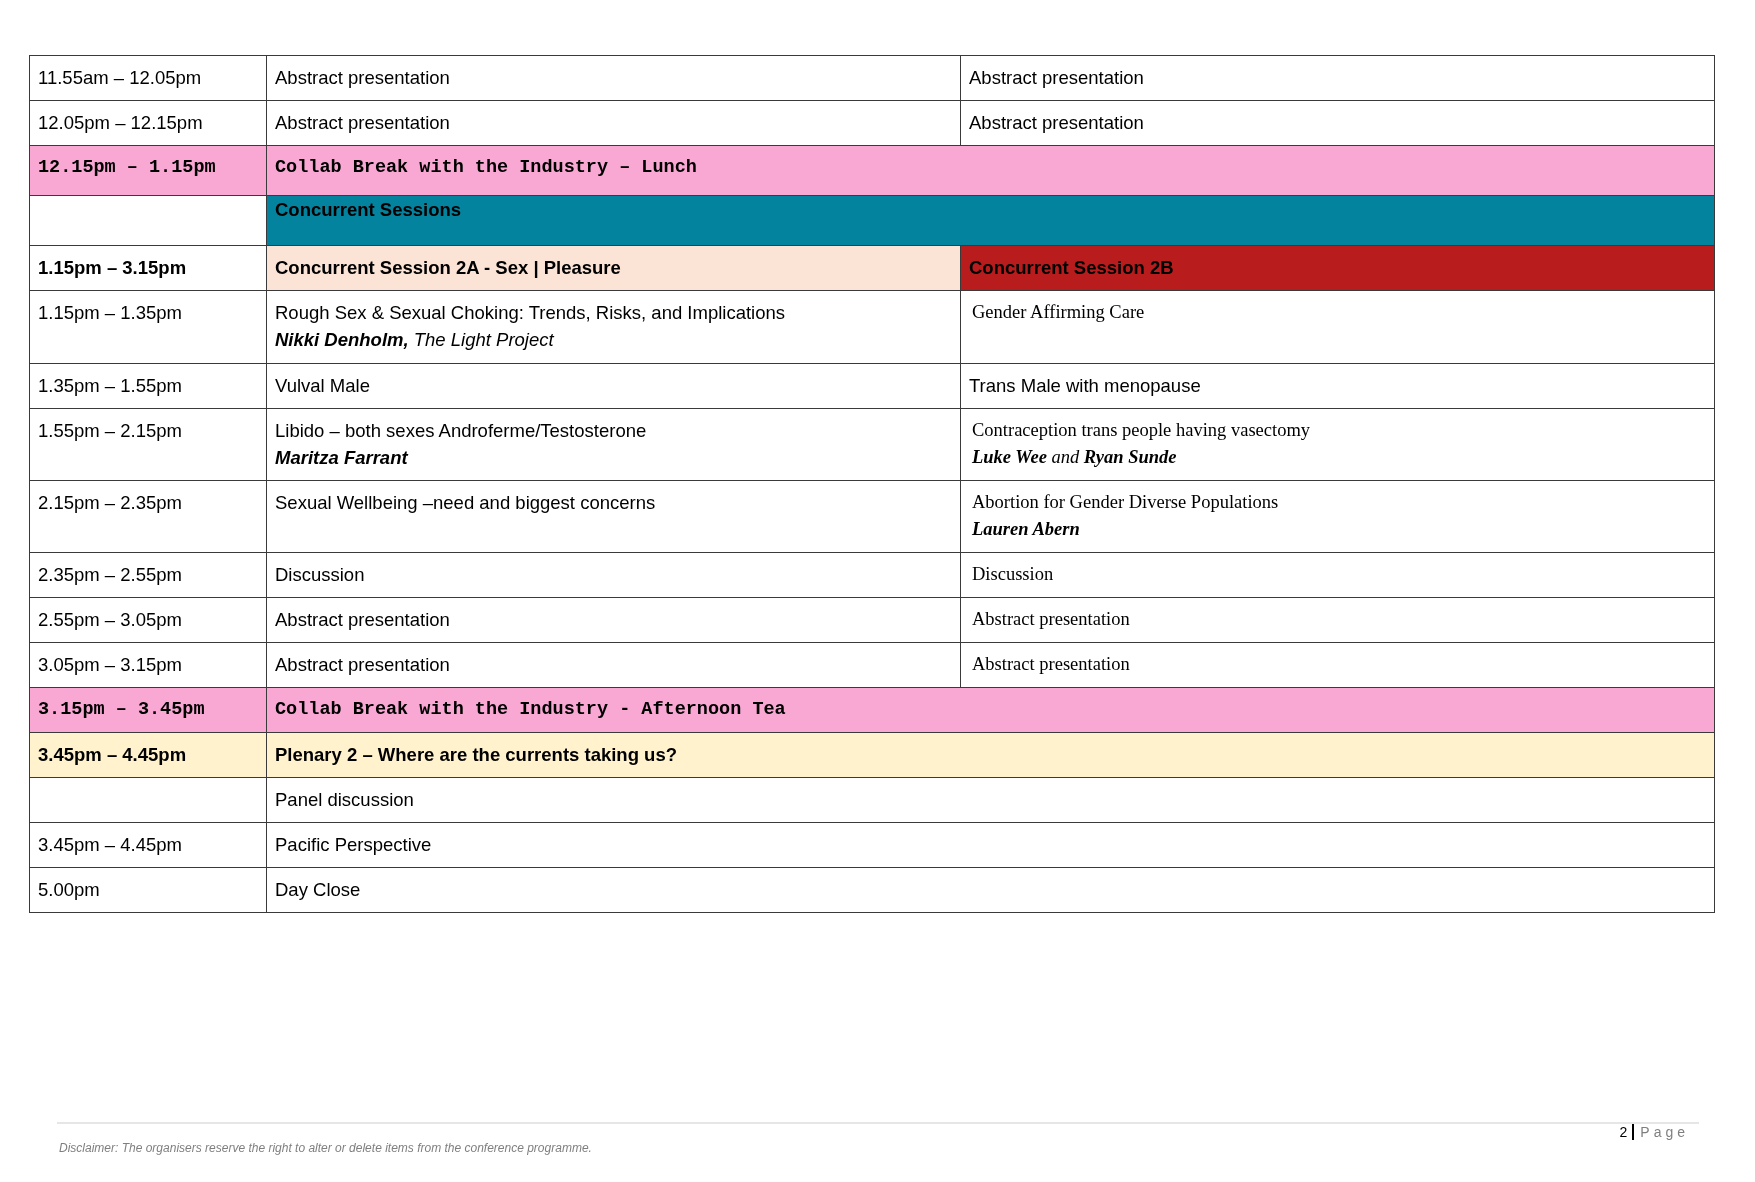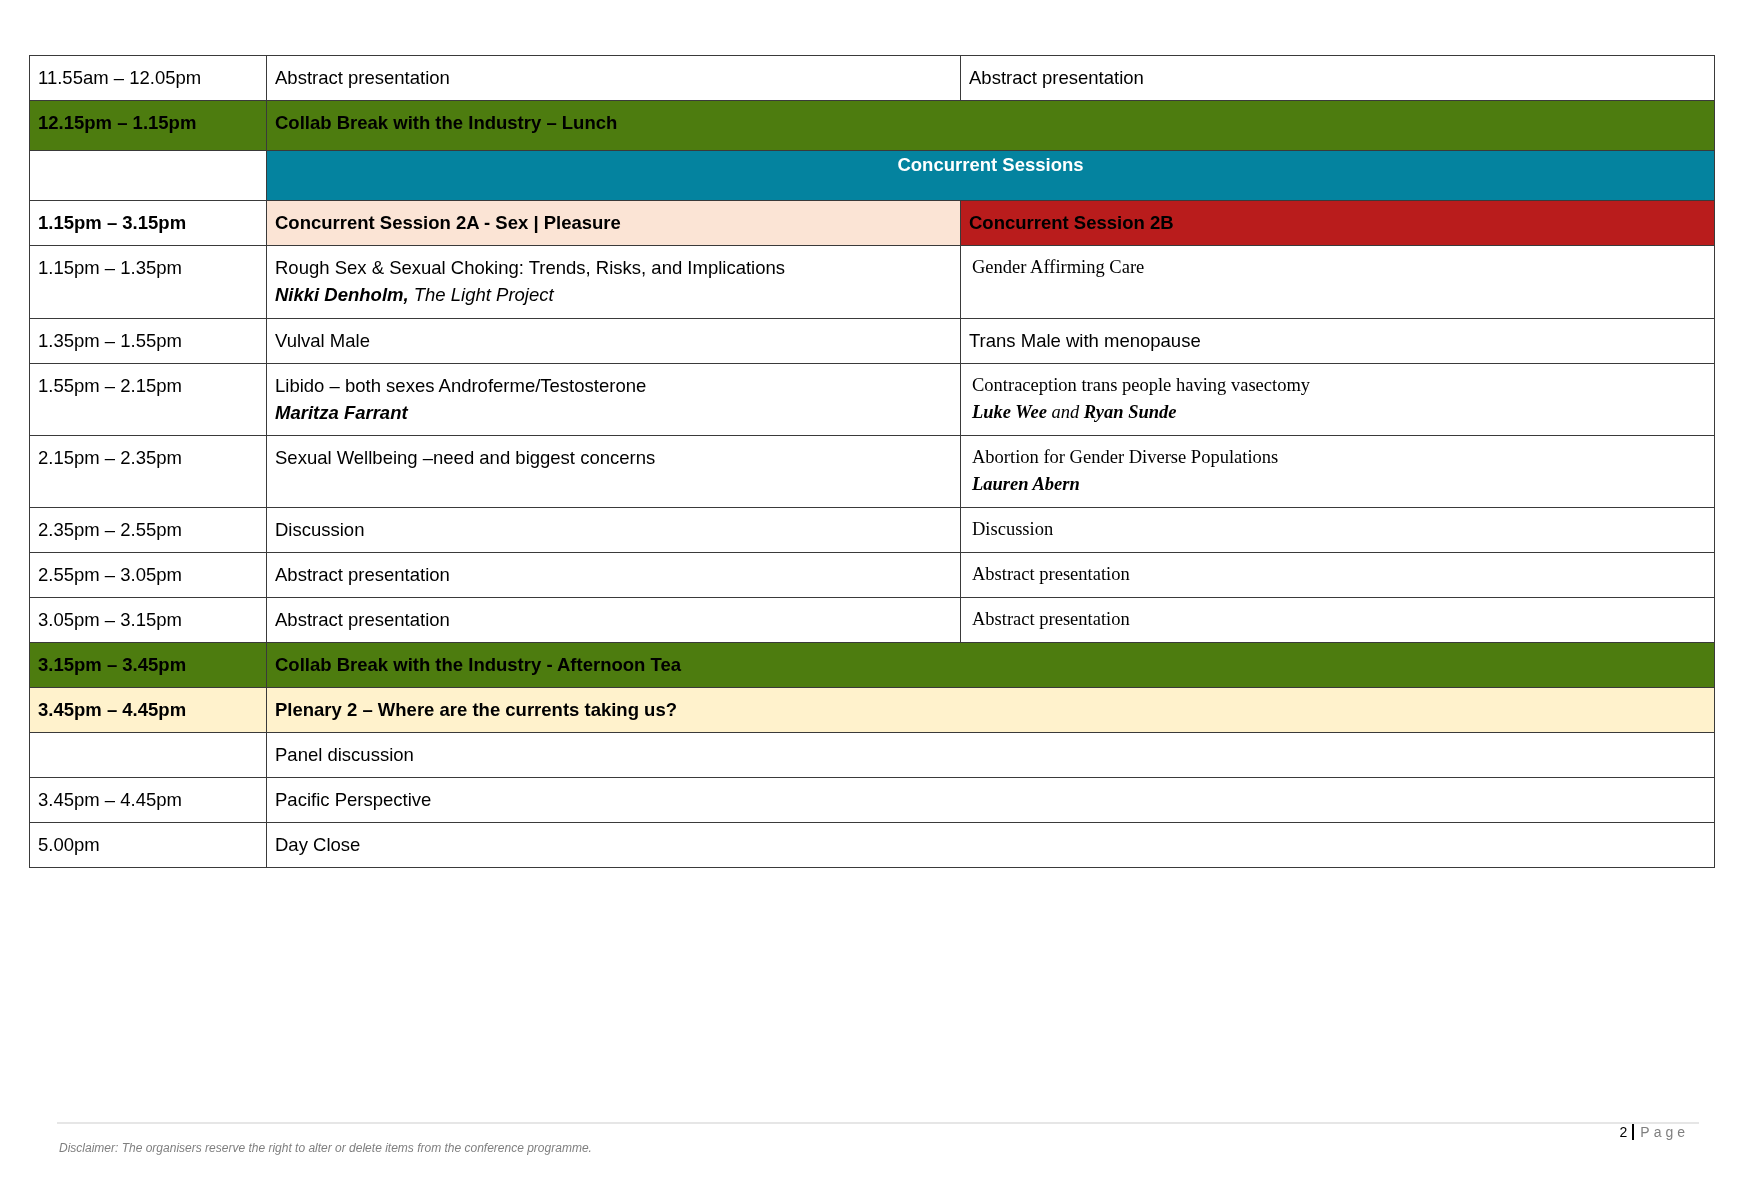--- a/index.html
+++ b/index.html
@@ -11,23 +11,23 @@
                    vertical-align: top; line-height: 27px; }
   table.sched col.c1 { width: 237px; }
   table.sched col.c2 { width: 694px; }
   table.sched col.c3 { width: 754px; }
   td .cell-inner { padding-top: 8px; }
   tr.h44 td { height: 44px; }
   tr.h49 td { height: 49px; }
   tr.h72 td { height: 72px; }
   tr.h71 td { height: 71px; }
   .bold { font-weight: bold; }
-  .gray td { background: #4d7c0f; }
+  .gray td { background: #f9a8d4; font-family: Liberation Mono, monospace; }
   .yellow td { background: #FFF2CC; }
-  td.teal { background: #04839F; color: #ffffff; font-weight: bold; text-align: center;
+  td.teal { background: #04839F; color: #000000; font-weight: bold; 
             vertical-align: middle; }
   td.peach { background: #FBE4D5; font-weight: bold; }
   td.green { background: #b91c1c; font-weight: bold; }
   .speaker b { font-style: italic; margin-top: 28px; }
   .speaker i { font-style: italic; }
   .pad-r { padding-left: 11px !important; font-family: Liberation Serif, serif; }
   .footer-line { position: absolute; left: 57px; top: 1122px; width: 1642px; height: 2px; background: #e6e6e6; }
   .page-num { position: absolute; right: 66px; top: 1124px; font-size: 14px; color: #7f7f7f; letter-spacing: 4px; }
   .page-num .n { color: #000; letter-spacing: 0; }
   .page-num .bar { display: inline-block; width: 2px; height: 16px; background: #000; vertical-align: -3px; margin: 0 6px 0 5px; }
@@ -47,20 +47,31 @@
       <td>
           <div class="cell-inner">11.55am – 12.05pm</div>
         </td>
       <td>
           <div class="cell-inner">Abstract presentation</div>
         </td>
       <td>
           <div class="cell-inner">Abstract presentation</div>
         </td>
     </tr>
+    <tr class="h44">
+      <td>
+          <div class="cell-inner">12.05pm – 12.15pm</div>
+        </td>
+      <td>
+          <div class="cell-inner">Abstract presentation</div>
+        </td>
+      <td>
+          <div class="cell-inner">Abstract presentation</div>
+        </td>
+    </tr>
     <tr class="h49 gray bold">
       <td>
           <div class="cell-inner">12.15pm – 1.15pm</div>
         </td>
       <td colspan="2">
           <div class="cell-inner">Collab Break with the Industry – Lunch</div>
         </td>
     </tr>
     <tr class="h49">
       <td></td>

